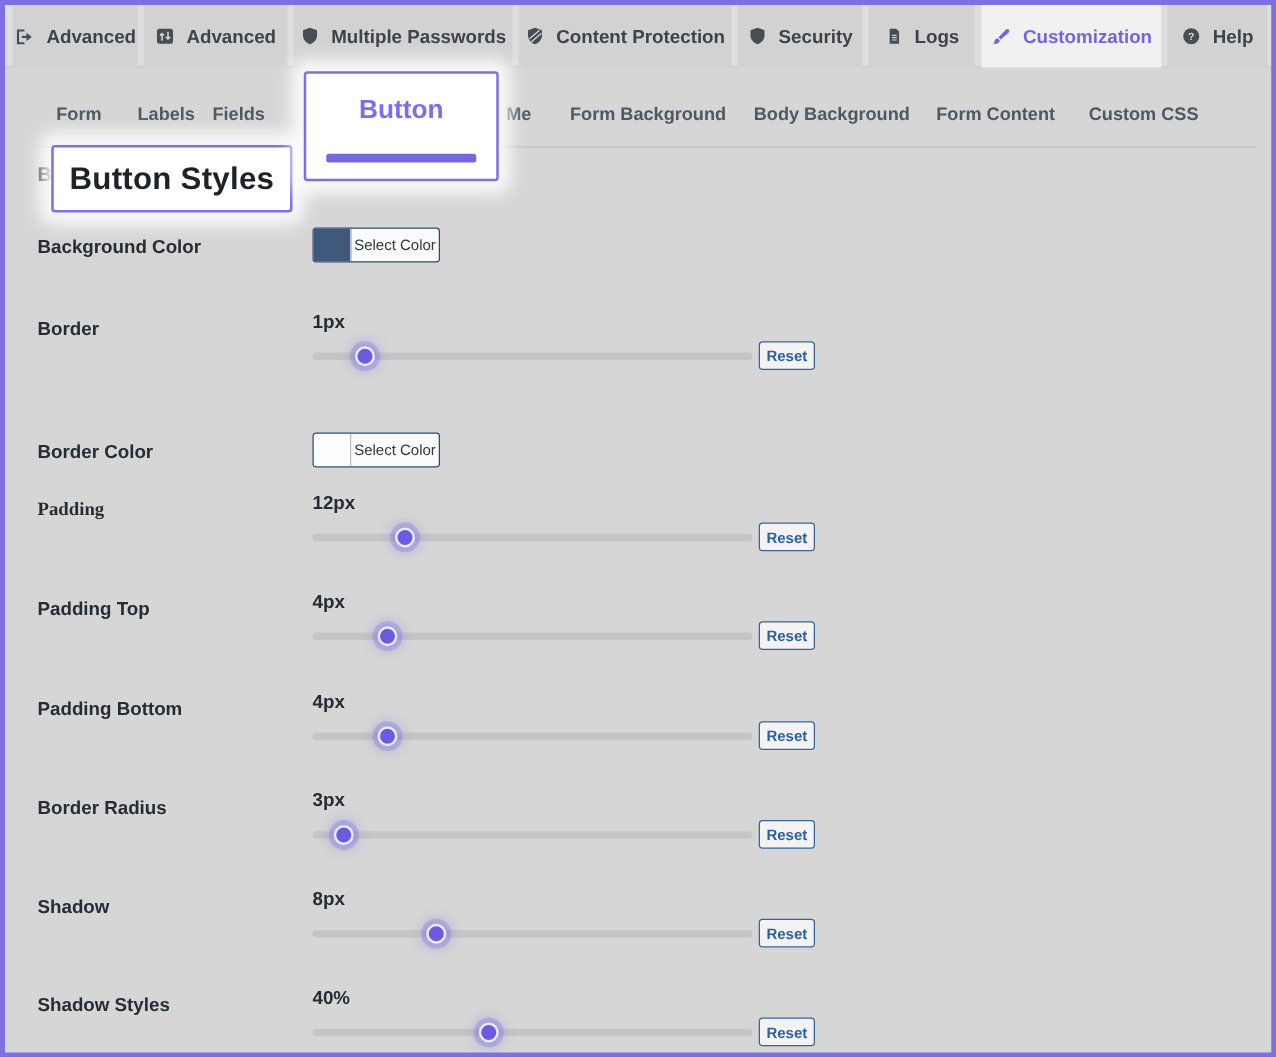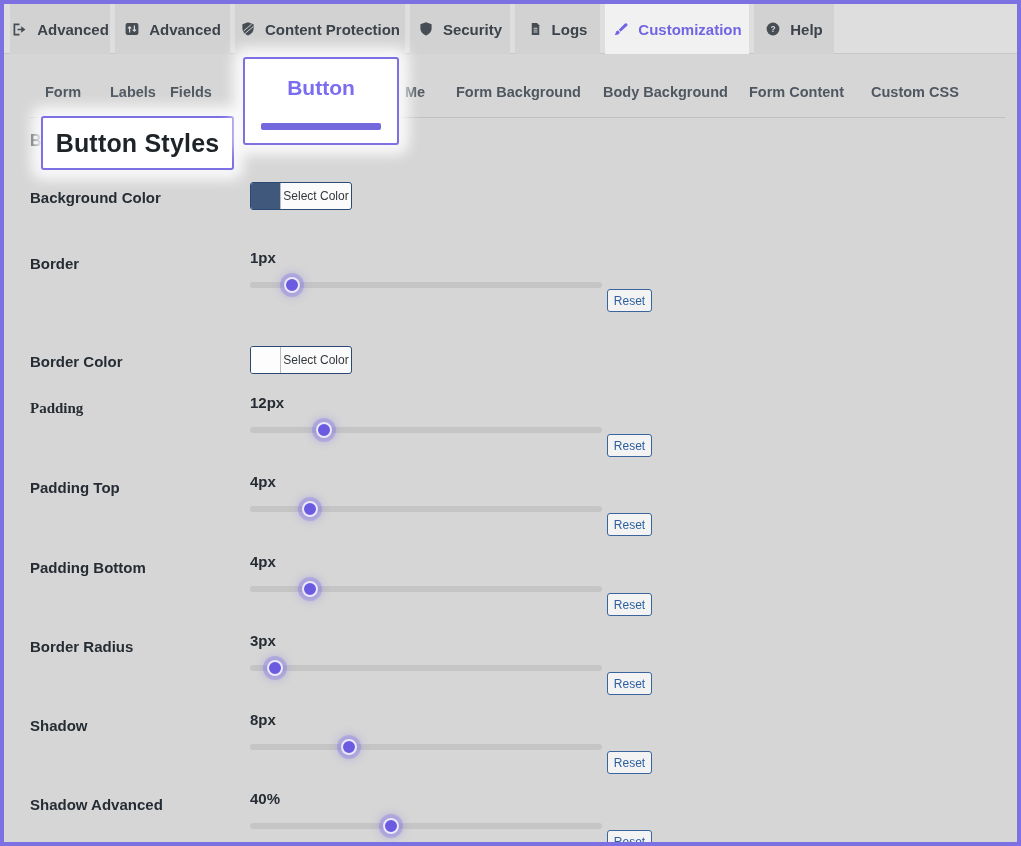--- a/index.html
+++ b/index.html
@@ -60,24 +60,24 @@
   .slider-value{position:absolute;left:250px;top:0;font-size:15px;font-weight:700;color:#262c33;}
   .slider{position:absolute;left:250px;top:32px;width:352px;height:10px;cursor:pointer;}
   .track{position:absolute;left:0;top:1px;width:100%;height:6px;background:#c5c5c5;border-radius:3px;}
   .thumb{
     position:absolute;top:-4px;width:16px;height:16px;border-radius:50%;
     background:#6a5be0;border:2px solid #ece9f8;box-sizing:border-box;
     box-shadow:0 0 0 4px rgba(126,114,226,0.32), 0 0 10px 3px rgba(126,114,226,0.45);
     cursor:grab;
   }
   .reset{
-    position:absolute;left:607px;top:40px;width:45px;height:23px;
+    position:absolute;left:607px;top:24px;width:45px;height:23px;
     background:#f3f3f3;border:1px solid #39659c;border-radius:3px;color:#2c5f9e;
     font-size:12px;font-family:"Liberation Sans",sans-serif;
-    display:flex;align-items:center;justify-content:center;cursor:pointer;padding:0;
+    display:flex;align-items:center;justify-content:center;cursor:pointer;padding:0;font-weight:bold;
   }
 </style>
 </head>
 <body>
 
 <div class="frame">
 
   <div class="tabbar" id="tabbar">
       <div class="tab" style="width: 100px;">
         <svg viewBox="0 0 20 20" width="17" height="17">
@@ -86,20 +86,26 @@
         </svg>
         <span class="tab-label">Advanced</span>
       </div>
       <div class="tab" style="width: 115px;">
         <svg viewBox="0 0 20 20" width="16" height="16">
           <rect x="2" y="2.5" width="16" height="15" rx="2.5" fill="#474d54"></rect>
           <path d="M7 14.5V7.5M4.9 9.3 7 7.2l2.1 2.1" stroke="#d9d9d9" stroke-width="1.5" fill="none"></path>
           <path d="M13 5.5V12.5M10.9 10.7 13 12.8l2.1-2.1" stroke="#d9d9d9" stroke-width="1.5" fill="none"></path>
         </svg>
         <span class="tab-label">Advanced</span>
+      </div>
+      <div class="tab" style="width: 175px;">
+        <svg viewBox="0 0 20 20" width="16" height="16">
+          <path fill="#474d54" d="M10 1.5 17 4v5c0 4.4-3 7.6-7 9-4-1.4-7-4.6-7-9V4z"></path>
+        </svg>
+        <span class="tab-label">Multiple Passwords</span>
       </div>
       <div class="tab" style="width: 170px;">
         <svg viewBox="0 0 20 20" width="16" height="16">
           <path fill="#474d54" d="M10 1.5 17 4v5c0 4.4-3 7.6-7 9-4-1.4-7-4.6-7-9V4z"></path>
           <path d="M4.5 12.5 14.5 4M6.5 15.5 16.5 7" stroke="#d9d9d9" stroke-width="1.2" fill="none"></path>
         </svg>
         <span class="tab-label">Content Protection</span>
       </div>
       <div class="tab" style="width: 100px;">
         <svg viewBox="0 0 20 20" width="16" height="16">
@@ -214,21 +220,21 @@
       <div class="row" style="top: 711px;">
         <div class="row-label" style="top: 6px;">Shadow</div>
         <div class="slider-value">8px</div>
         <div class="slider">
           <div class="track"></div>
           <div class="thumb" style="left: calc(28% - 8px);"></div>
         </div>
         <button class="reset">Reset</button>
       </div>
       <div class="row" style="top: 790px;">
-        <div class="row-label" style="top: 6px;">Shadow Advanced</div>
+        <div class="row-label" style="top: 6px;">Shadow Styles</div>
         <div class="slider-value">40%</div>
         <div class="slider">
           <div class="track"></div>
           <div class="thumb" style="left: calc(40% - 8px);"></div>
         </div>
         <button class="reset">Reset</button>
       </div>
     </div>
 
   <div class="border-overlay"></div>

